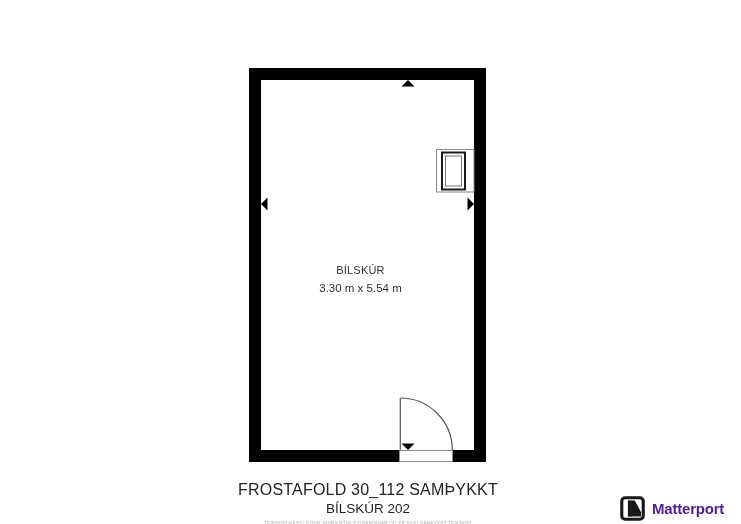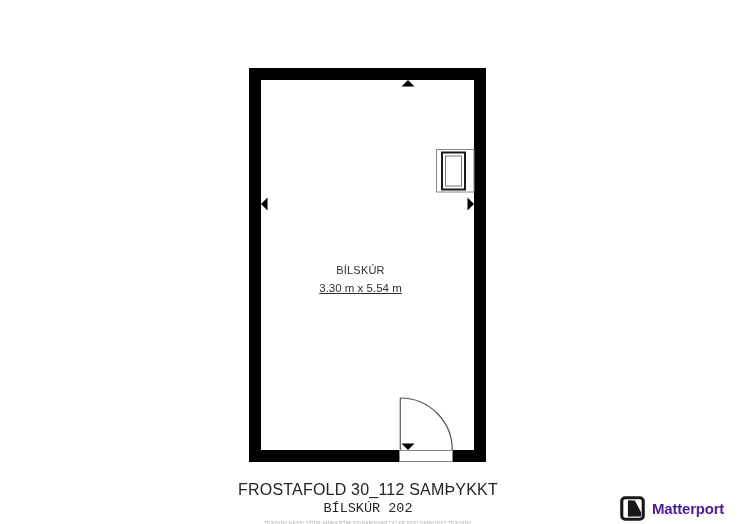--- a/index.html
+++ b/index.html
@@ -31,33 +31,32 @@
   }
   .room-name {
     font-size: 11px;
     letter-spacing: 0.2px;
     line-height: 13px;
   }
   .room-dims {
     margin-top: 5px;
     font-size: 11.5px;
     line-height: 13px;
-    text-decoration: underline;
   }
   
   .footer {
     position: absolute;
     left: 118px;
     top: 481px;
     width: 500px;
     text-align: center;
     color: #242424;
   }
   .footer-address { font-size: 16px; line-height: 18px; letter-spacing: 0.2px; }
-  .footer-unit    { font-size: 13.5px; line-height: 15px; margin-top: 2px; font-family: Liberation Mono, monospace; }
+  .footer-unit    { font-size: 13.5px; line-height: 15px; margin-top: 2px; }
   .footer-disclaimer {
     margin-top: 5px;
     font-size: 4.5px;
     line-height: 5px;
     letter-spacing: 0.3px;
     color: #a8a8a8;
   }
   
   .brand {
     position: absolute;

